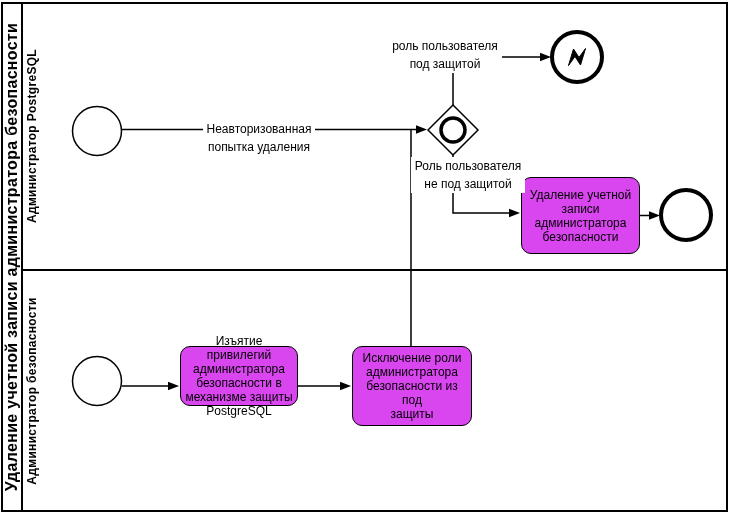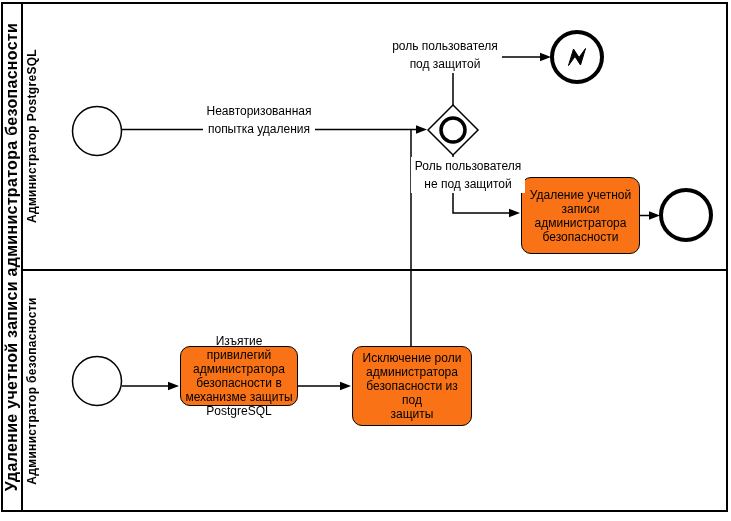--- a/index.html
+++ b/index.html
@@ -17,29 +17,29 @@
   .band{position:absolute;display:block;}
   .rot{position:absolute;left:50%;top:50%;transform:translate(-50%,-50%) rotate(-90deg);
     white-space:nowrap;text-align:center;font-weight:bold;}
   .pool-title-band{left:2px;top:4px;width:19px;height:506px;}
   .pool-title-band .rot{font-size:16px;letter-spacing:.3px;}
   .lane1-band{left:23px;top:4px;width:18px;height:264px;}
   .lane2-band{left:23px;top:271px;width:18px;height:239px;}
   .lane1-band .rot,.lane2-band .rot{font-size:12px;letter-spacing:.3px;}
   
   .task{position:absolute;box-sizing:border-box;border:1.5px solid #000;border-radius:10px;
-    background:#f97316;display:flex;align-items:center;justify-content:center;
+    background:#d946ef;display:flex;align-items:center;justify-content:center;
     font-size:12px;line-height:14px;text-align:center;white-space:pre-line;padding:2px;}
   .task-delete{left:521px;top:177px;width:119px;height:77px;}
   .task-revoke{left:180px;top:346px;width:118px;height:60px;}
   .task-exclude{left:352px;top:346px;width:120px;height:80px;}
   
   .flow-label{position:absolute;background:#fff;font-size:12px;line-height:18px;
     text-align:center;white-space:pre-line;}
-  .lbl-unauthorized{left:203px;top:102px;width:112px;}
+  .lbl-unauthorized{left:203px;top:120px;width:112px;}
   .lbl-protected{left:388px;top:37px;width:114px;}
   .lbl-not-protected{left:411px;top:157px;width:114px;}
   .lbl-regular{left:110px;top:370px;width:64px;}
 </style>
 </head>
 <body>
 
 <div class="canvas">
 
   <svg class="layer" width="731" height="521" viewBox="0 0 731 521">

